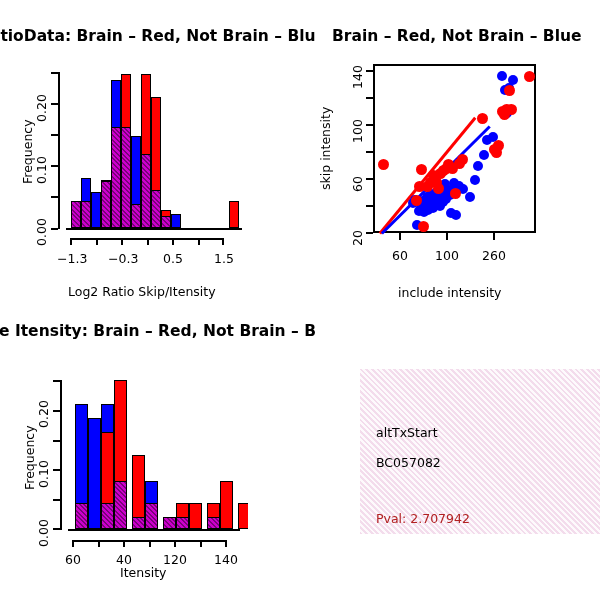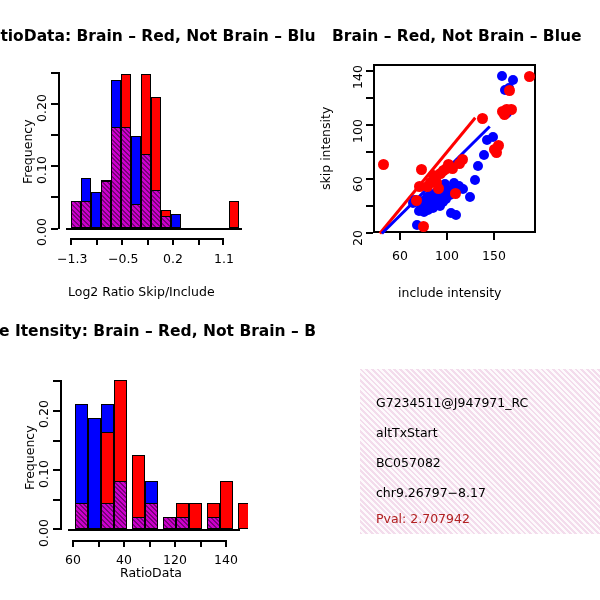--- a/index.html
+++ b/index.html
@@ -59,21 +59,21 @@
   }
   #infobox .line.pval{color:#B22222;}
 </style>
 </head>
 <body>
 
 <div class="panel">
   <div class="ptitle" id="p1-title" style="left:-22px;top:27px;">RatioData: Brain – Red, Not Brain – Blu</div>
 
   <div class="axlab vert" style="left:20px;top:184px;transform:rotate(-90deg);">Frequency</div>
-  <div class="axlab" style="left:68px;top:284px;">Log2 Ratio Skip/Include</div>
+  <div class="axlab" style="left:68px;top:284px;">Log2 Ratio Skip/Itensity</div>
 
   <div class="axisline" style="left:58px;top:72px;width:2.2px;height:157px;"></div>
   <div class="axisline" style="left:51px;top:227.5px;width:7px;height:2.2px;"></div>
   <div class="axisline" style="left:51px;top:196px;width:7px;height:2.2px;"></div>
   <div class="axisline" style="left:51px;top:165px;width:7px;height:2.2px;"></div>
   <div class="axisline" style="left:51px;top:134px;width:7px;height:2.2px;"></div>
   <div class="axisline" style="left:51px;top:103px;width:7px;height:2.2px;"></div>
   <div class="axisline" style="left:51px;top:72px;width:7px;height:2.2px;"></div>
 
   <div class="ticklab vert" style="left:34px;top:246px;transform:rotate(-90deg);">0.00</div>
@@ -118,23 +118,23 @@
   <div class="axisline" style="left:70px;top:238px;width:154px;height:2.2px;"></div>
   <div class="axisline" style="left:70px;top:238px;width:2.2px;height:7px;"></div>
   <div class="axisline" style="left:95.5px;top:238px;width:2.2px;height:7px;"></div>
   <div class="axisline" style="left:121px;top:238px;width:2.2px;height:7px;"></div>
   <div class="axisline" style="left:146.5px;top:238px;width:2.2px;height:7px;"></div>
   <div class="axisline" style="left:172px;top:238px;width:2.2px;height:7px;"></div>
   <div class="axisline" style="left:197.5px;top:238px;width:2.2px;height:7px;"></div>
   <div class="axisline" style="left:222px;top:238px;width:2.2px;height:7px;"></div>
 
   <div class="ticklab" style="left:57px;top:251px;">−1.3</div>
-  <div class="ticklab" style="left:108px;top:251px;">−0.5</div>
-  <div class="ticklab" style="left:163px;top:251px;">0.2</div>
-  <div class="ticklab" style="left:214px;top:251px;">1.1</div>
+  <div class="ticklab" style="left:108px;top:251px;">−0.3</div>
+  <div class="ticklab" style="left:163px;top:251px;">0.5</div>
+  <div class="ticklab" style="left:214px;top:251px;">1.5</div>
 </div>
 
 <div class="panel">
   <div class="ptitle" style="left:332px;top:27px;">Brain – Red, Not Brain – Blue</div>
 
   <div class="axlab vert" style="left:318px;top:190px;transform:rotate(-90deg);">skip intensity</div>
   <div class="axlab" style="left:398px;top:285px;">include intensity</div>
 
   <div class="axisline" style="left:366px;top:232px;width:7px;height:2.2px;"></div>
   <div class="axisline" style="left:366px;top:205px;width:7px;height:2.2px;"></div>
@@ -229,28 +229,28 @@
     <div class="pt red" style="left:131px;top:38px;width:11px;height:11px;"></div>
     <div class="pt red" style="left:149px;top:5px;width:11px;height:11px;"></div>
   </div>
 
   <div class="axisline" style="left:399px;top:233px;width:2.2px;height:7px;"></div>
   <div class="axisline" style="left:446px;top:233px;width:2.2px;height:7px;"></div>
   <div class="axisline" style="left:493px;top:233px;width:2.2px;height:7px;"></div>
 
   <div class="ticklab" style="left:392px;top:248px;">60</div>
   <div class="ticklab" style="left:435px;top:248px;">100</div>
-  <div class="ticklab" style="left:482px;top:248px;">150</div>
+  <div class="ticklab" style="left:482px;top:248px;">260</div>
 </div>
 
 <div class="panel">
   <div class="ptitle" style="left:-12px;top:322px;">ne Itensity: Brain – Red, Not Brain – B</div>
 
   <div class="axlab vert" style="left:22px;top:490px;transform:rotate(-90deg);">Frequency</div>
-  <div class="axlab" style="left:120px;top:565px;">RatioData</div>
+  <div class="axlab" style="left:120px;top:565px;">Itensity</div>
 
   <div class="axisline" style="left:60px;top:380px;width:2.2px;height:150px;"></div>
   <div class="axisline" style="left:53px;top:528px;width:7px;height:2.2px;"></div>
   <div class="axisline" style="left:53px;top:498.5px;width:7px;height:2.2px;"></div>
   <div class="axisline" style="left:53px;top:469px;width:7px;height:2.2px;"></div>
   <div class="axisline" style="left:53px;top:439.5px;width:7px;height:2.2px;"></div>
   <div class="axisline" style="left:53px;top:410px;width:7px;height:2.2px;"></div>
   <div class="axisline" style="left:53px;top:380px;width:7px;height:2.2px;"></div>
 
   <div class="ticklab vert" style="left:36px;top:547px;transform:rotate(-90deg);">0.00</div>
@@ -304,18 +304,16 @@
   <div class="axisline" style="left:199.5px;top:540px;width:2.2px;height:7px;"></div>
   <div class="axisline" style="left:225px;top:540px;width:2.2px;height:7px;"></div>
 
   <div class="ticklab" style="left:65px;top:552px;">60</div>
   <div class="ticklab" style="left:116px;top:552px;">40</div>
   <div class="ticklab" style="left:163px;top:552px;">120</div>
   <div class="ticklab" style="left:214px;top:552px;">140</div>
 </div>
 
 <div id="infobox">
-  <div class="line" style="top:26px;">G7234511@J947971_RC</div>
   <div class="line" style="top:56px;text-align:center;">altTxStart</div>
   <div class="line" style="top:86px;">BC057082</div>
-  <div class="line" style="top:116px;">chr9.26797−8.17</div>
   <div class="line pval" style="top:142px;">Pval: 2.707942</div>
 </div>
 
 </body></html>

